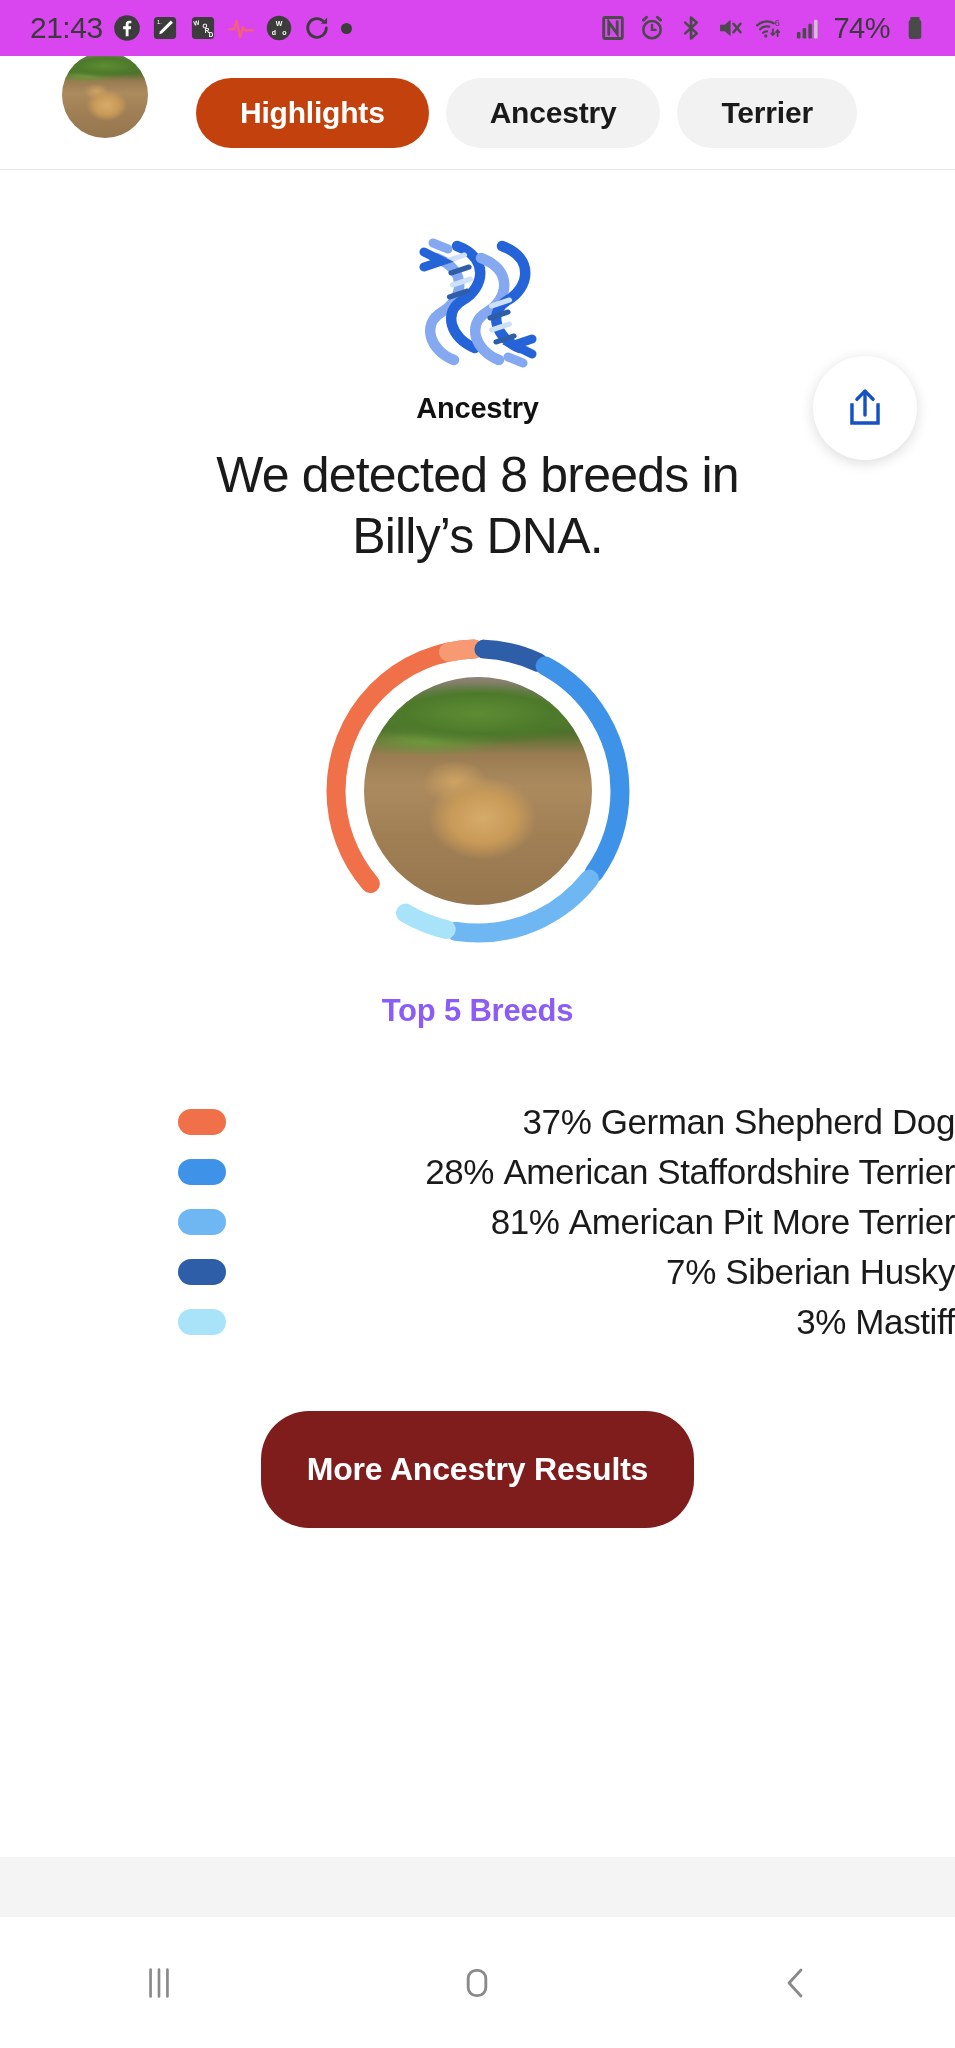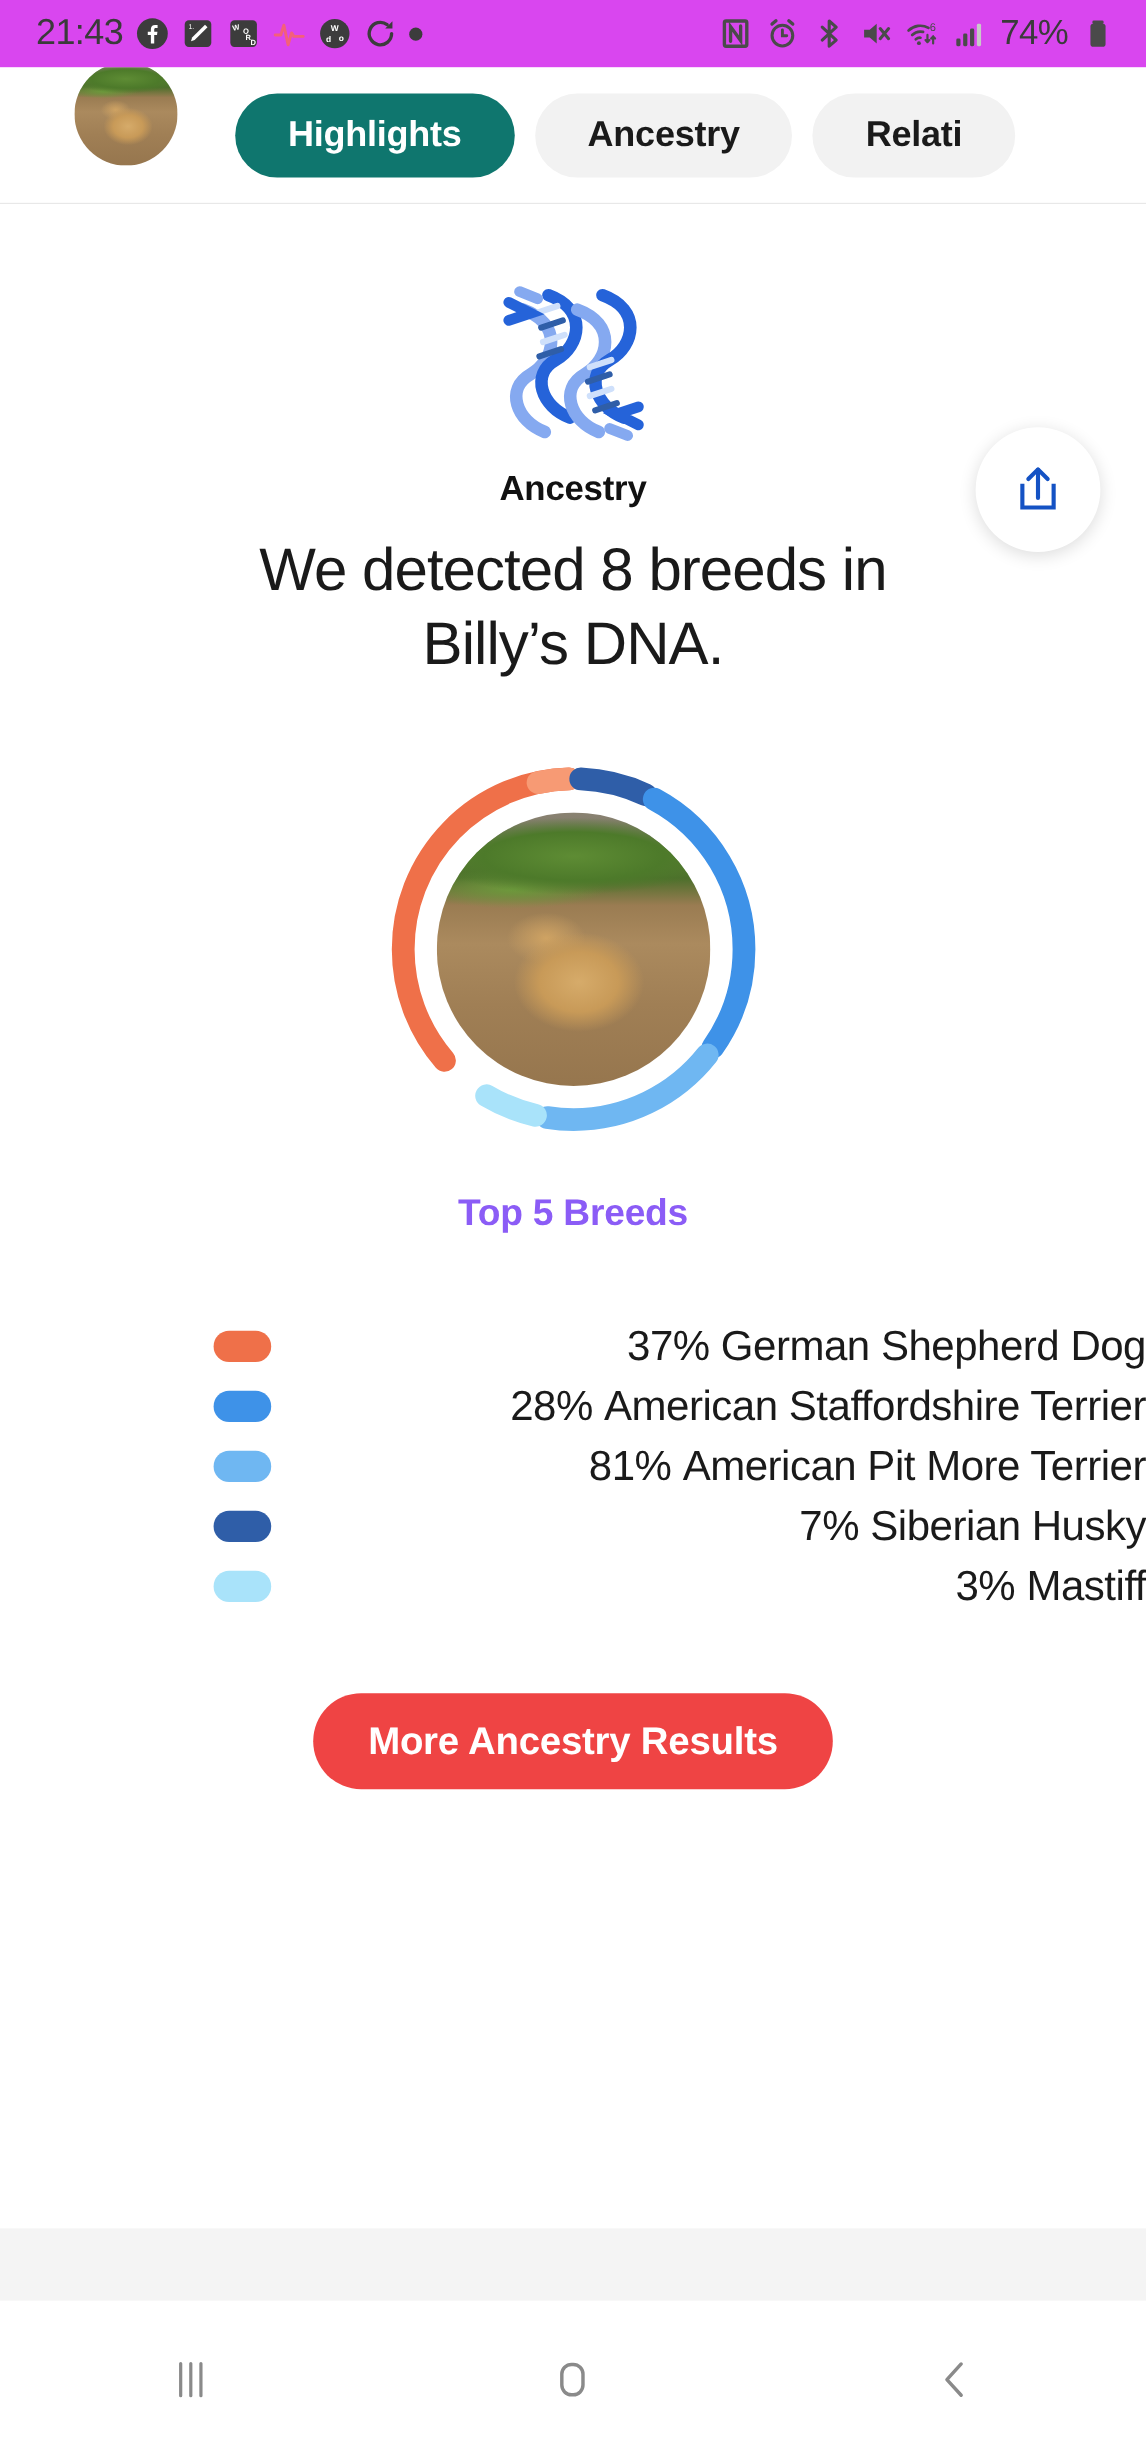--- a/index.html
+++ b/index.html
@@ -36,21 +36,21 @@
     overflow:hidden; flex:none; z-index:1;
   }
   .tab-avatar .photo { width:100%; height:100%; }
   .tabs { display:flex; align-items:center; gap:17px; margin-left:136px; }
   .tab {
     height:70px; border-radius:35px; padding:0 44px;
     display:flex; align-items:center; justify-content:center;
     font-size:30px; font-weight:bold; white-space:nowrap;
     background:#f2f2f2; color:#1a1a1a; letter-spacing:-0.2px;
   }
-  .tab.active { background:#0f766e; color:#ffffff; }
+  .tab.active { background:#c2410c; color:#ffffff; }
 
   
   .content { position:absolute; top:170px; left:0; width:955px; height:1660px; background:#fff; }
 
   .dna-wrap { width:100%; display:flex; justify-content:center; margin-top:58px; }
   .dna { width:150px; height:150px; }
 
   .kicker {
     text-align:center; font-size:29px; font-weight:bold;
     color:#111; margin-top:14px; letter-spacing:-0.2px;
@@ -83,22 +83,22 @@
   }
 
   
   .legend { margin:74px 0 0 178px; display:flex; flex-direction:column; gap:12px; }
   .legend-row { display:flex; align-items:center; gap:20px; height:38px;justify-content:space-between; }
   .swatch { width:48px; height:26px; border-radius:13px; flex:none; }
   .legend-txt { font-size:35px; color:#1a1a1a; white-space:nowrap; letter-spacing:-0.4px; }
 
   .cta-wrap { width:100%; display:flex; justify-content:center; margin-top:70px; }
   .cta {
-    height:80px; min-width:392px; padding:0 46px; border-radius:48px;
-    background:#ef4444; color:#fff; font-size:32px; font-weight:bold;
+    height:117px; min-width:392px; padding:0 46px; border-radius:48px;
+    background:#7f1d1d; color:#fff; font-size:32px; font-weight:bold;
     display:flex; align-items:center; justify-content:center;
     border:none; letter-spacing:-0.2px;
   }
 
   
   .grayband { position:absolute; left:0; top:1857px; width:955px; height:60px; background:#f4f4f4; }
   .hairline { position:absolute; left:0; top:1917px; width:955px; height:2px; background:#e2e2e2; }
   .navbar {
     position:absolute; left:0; bottom:0; width:955px; height:131px;
     background:#ffffff; display:flex; align-items:center; justify-content:space-around;
@@ -214,21 +214,21 @@
       <div class="photo"></div>
     </div>
     <div class="tabs">
       <div class="tab active">
         <span>Highlights</span>
       </div>
       <div class="tab">
         <span>Ancestry</span>
       </div>
       <div class="tab">
-        <span>Relati</span>
+        <span>Terrier</span>
       </div>
     </div>
   </div>
 
   <div class="content">
 
     <div class="share-btn">
       <svg width="46" height="46" viewBox="0 0 24 24">
         <path d="M5.2 10.4v9.4h13.6v-9.4" fill="none" stroke="#1452c4" stroke-width="1.8" stroke-linecap="square"></path>
         <path d="M12 15.6V3.4" fill="none" stroke="#1452c4" stroke-width="1.8" stroke-linecap="round"></path>

